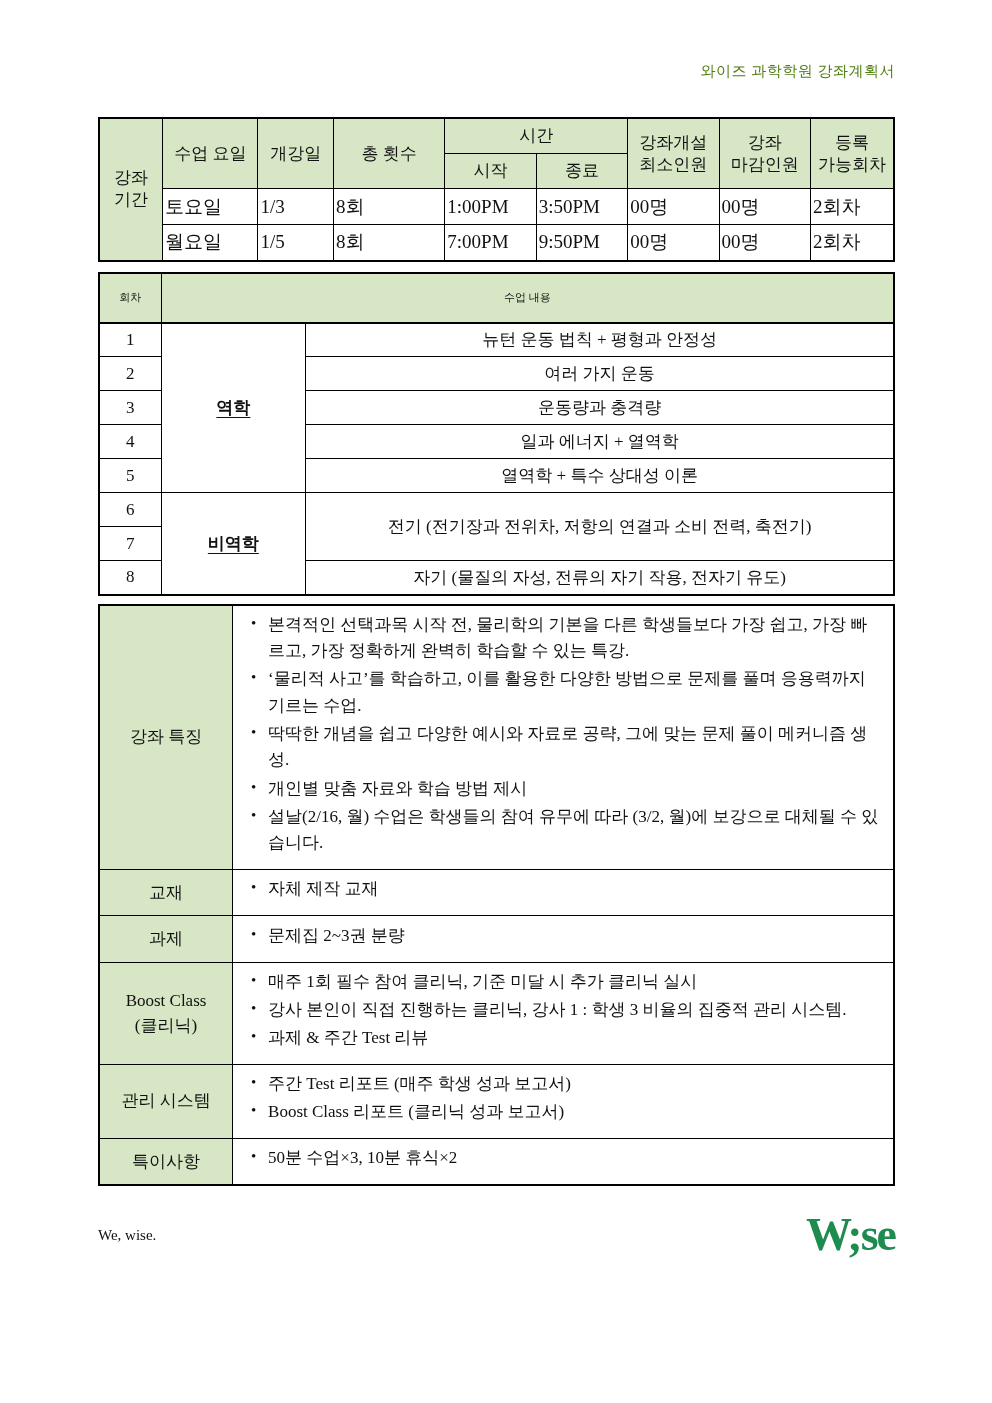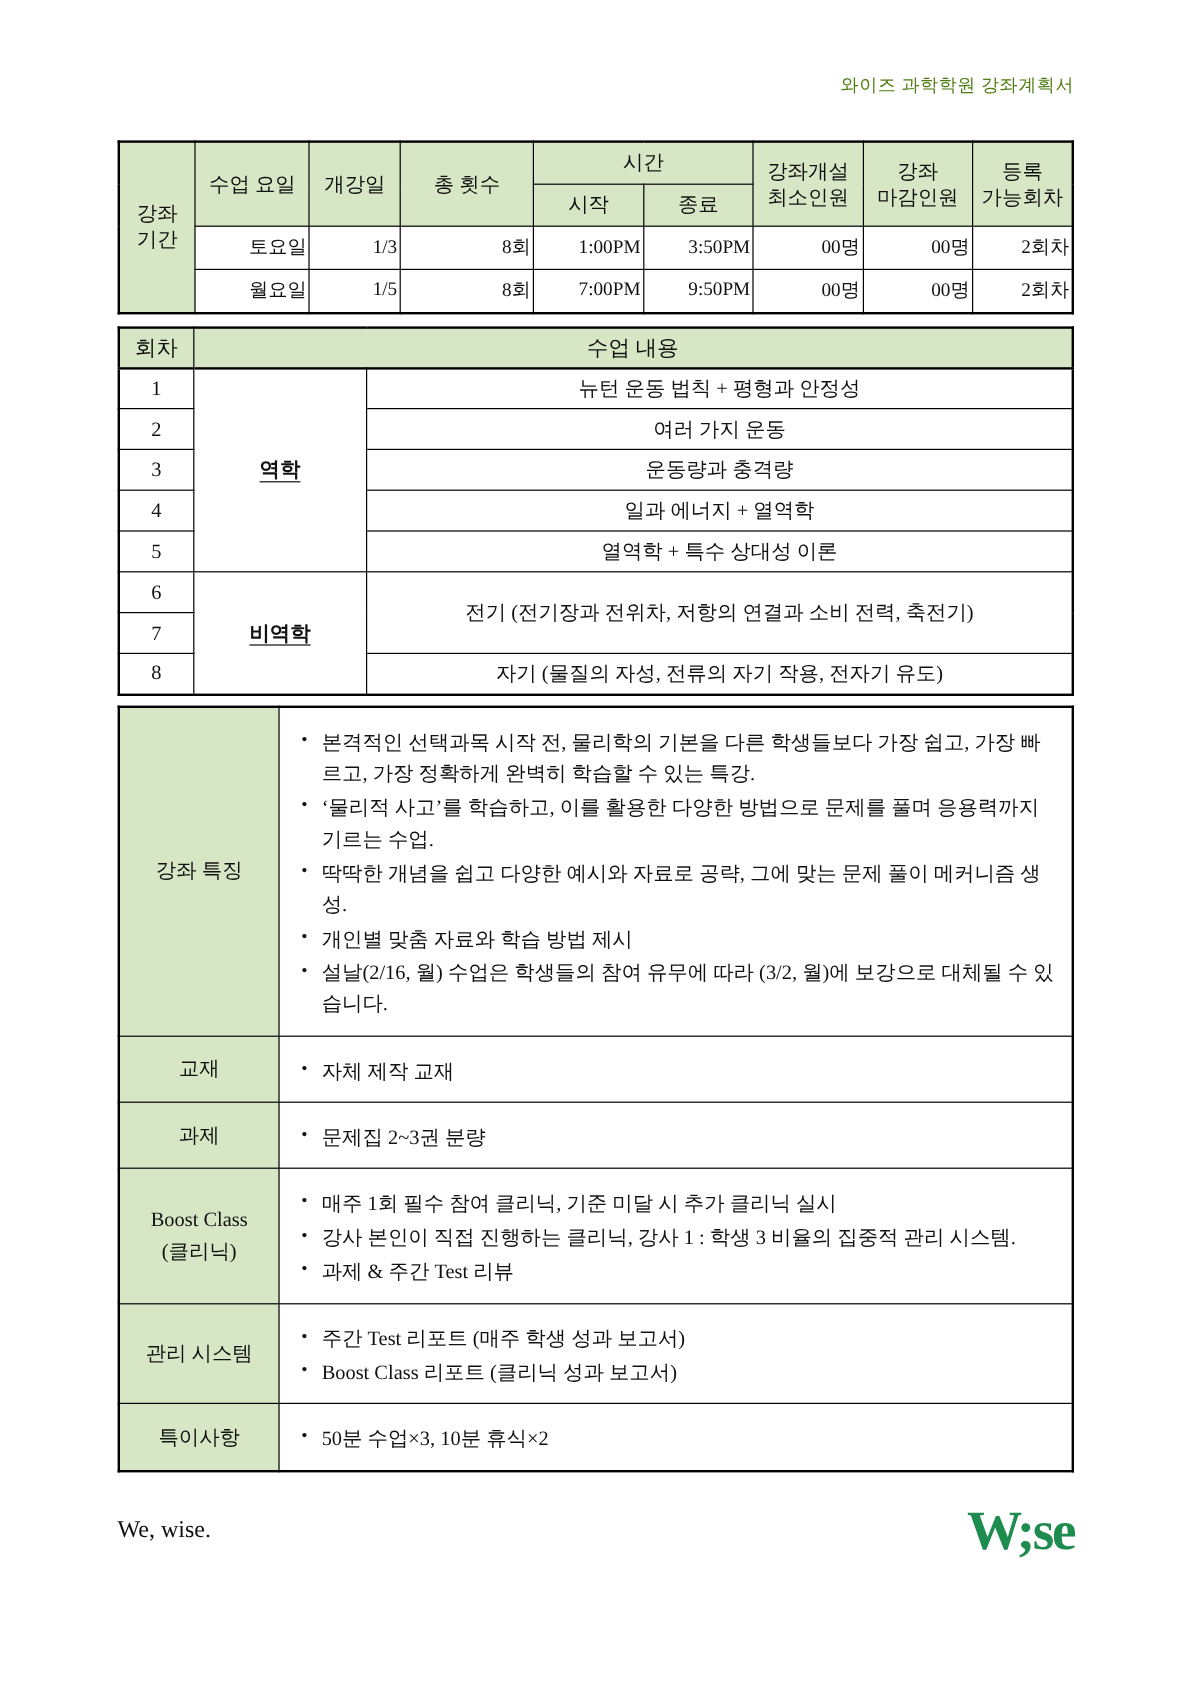--- a/index.html
+++ b/index.html
@@ -27,47 +27,47 @@
   .course-title { font-size: 31px; font-weight: bold; letter-spacing: 1px; word-spacing: 6px; }
   .instructor { font-size: 20px; }
 
   
   .green { background: #d7e7c5; text-align: center; }
   .pre { white-space: pre-line; }
 
   
   .schedule-table { border: 2px solid #000; margin-bottom: 10px; }
   .schedule-table th { font-size: 17px; line-height: 1.3; padding: 6px 2px; }
-  .schedule-table td { font-size: 16px; text-align: right; height: 36px; padding: 4px 2px; background: #fff; }
+  .schedule-table td { font-size: 19px; text-align: left; height: 36px; padding: 4px 2px; background: #fff; }
   .period-cell { font-size: 17px; }
 
   
   .lesson-table { border: 2px solid #000; margin-bottom: 8px; }
-  .lesson-table th { font-size: 18px; height: 34px; padding: 4px 2px; border-bottom-width: 2px; }
+  .lesson-table th { font-size: 11px; height: 50px; padding: 4px 2px; border-bottom-width: 2px; }
   .lesson-table td { font-size: 17px; text-align: center; height: 34px; padding: 4px 6px; background: #fff; }
   .cat-cell { font-size: 20px; font-weight: bold; text-decoration: underline; text-underline-offset: 4px; }
 
   
   .features-table { border: 2px solid #000; }
   .features-table .label-cell {
     text-align: center; font-size: 17px; padding: 10px 4px; line-height: 1.5;
   }
-  .features-table .content-cell { background: #fff; padding: 14px 10px 10px 16px; }
+  .features-table .content-cell { background: #fff; padding: 4px 10px 10px 16px; }
   ul.bullets { list-style: none; }
   ul.bullets li {
     font-size: 17px; line-height: 1.55; position: relative; padding-left: 19px;
     margin: 2px 0;
   }
   ul.bullets li::before {
     content: "\2022"; position: absolute; left: 2px; top: 0; font-size: 15px;
   }
 
   
   .footer { display: flex; justify-content: space-between; align-items: center; margin-top: 26px; }
-  .tagline { font-size: 20px; }
+  .tagline { font-size: 15px; }
   .logo {
     font-size: 46px; font-weight: bold; color: #1e8b4f;
     letter-spacing: -2px; font-family: "Liberation Serif", "DejaVu Serif", serif;
     line-height: 1;
   }
 </style>
 </head>
 <body>
 
 <div class="page">

